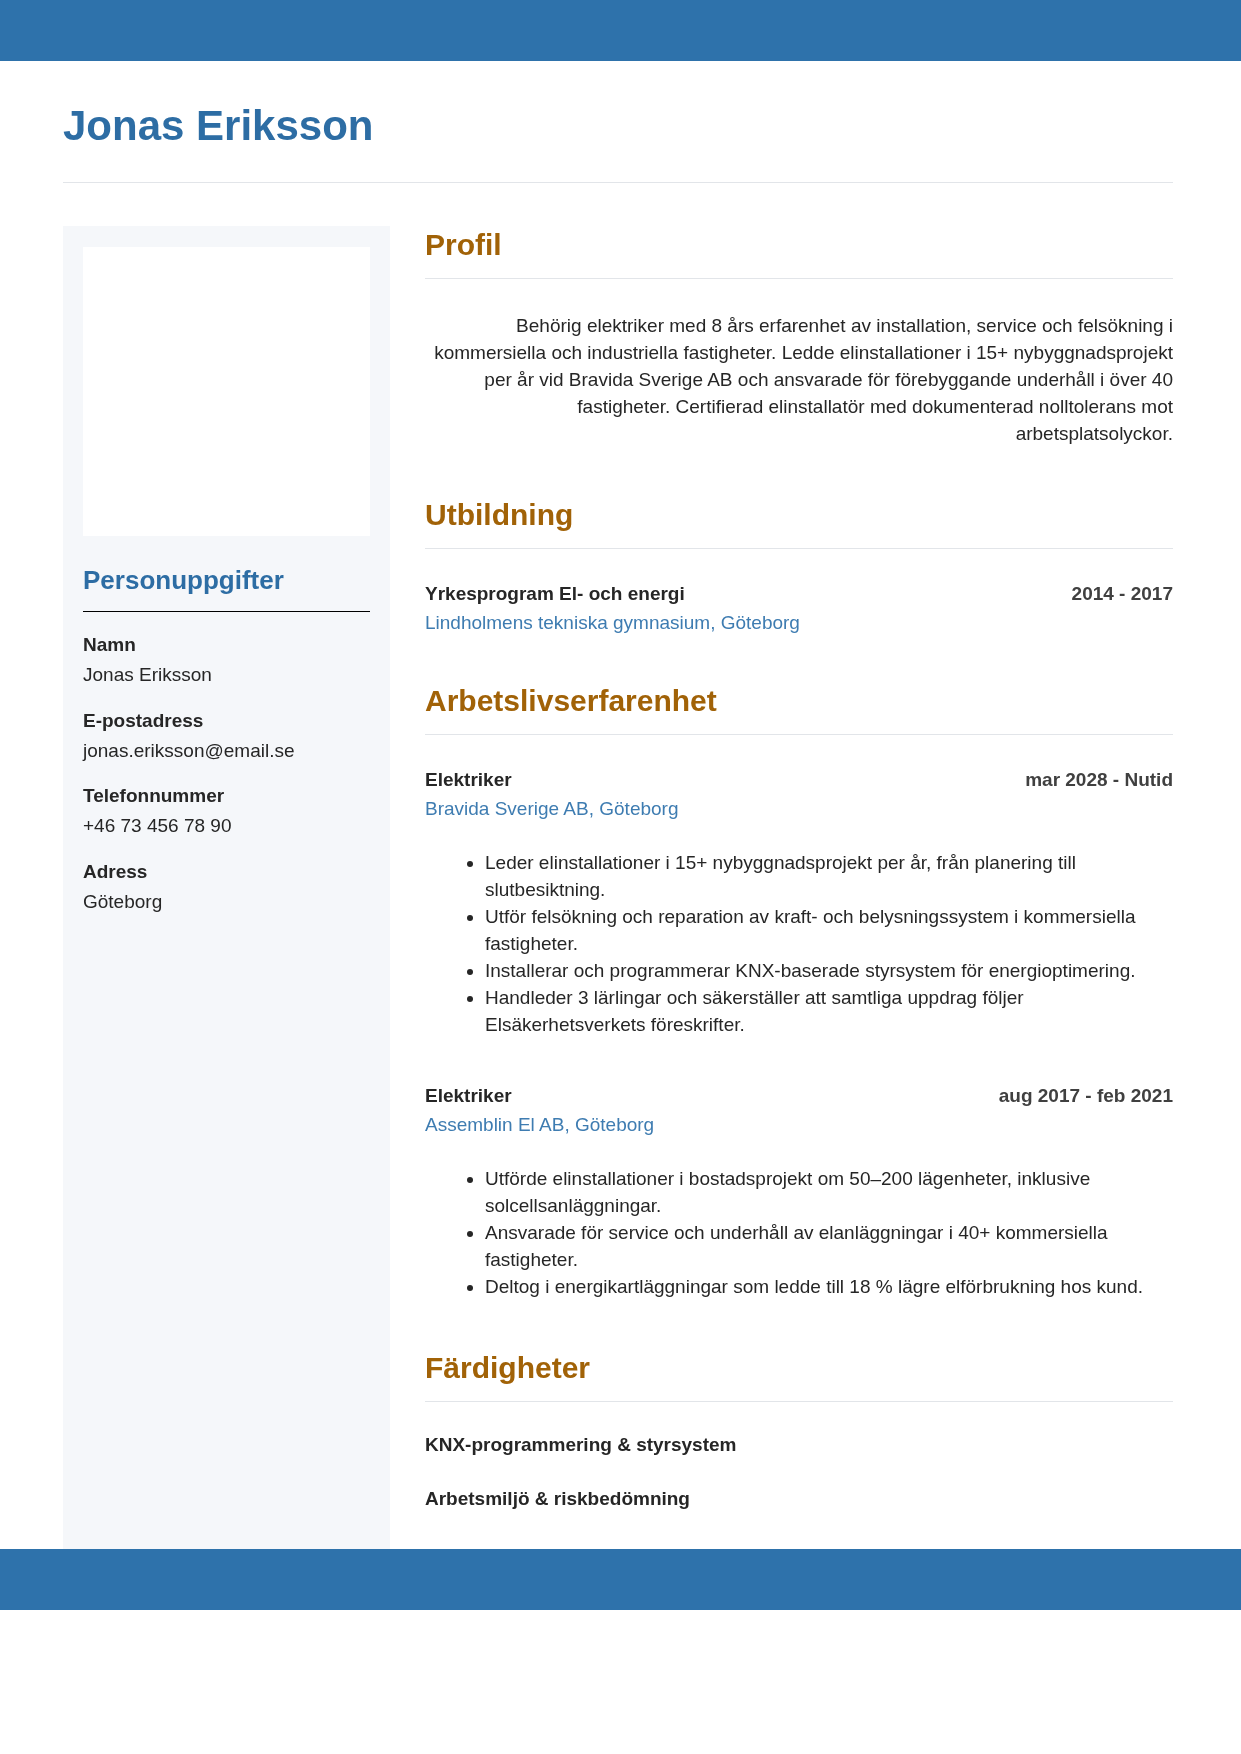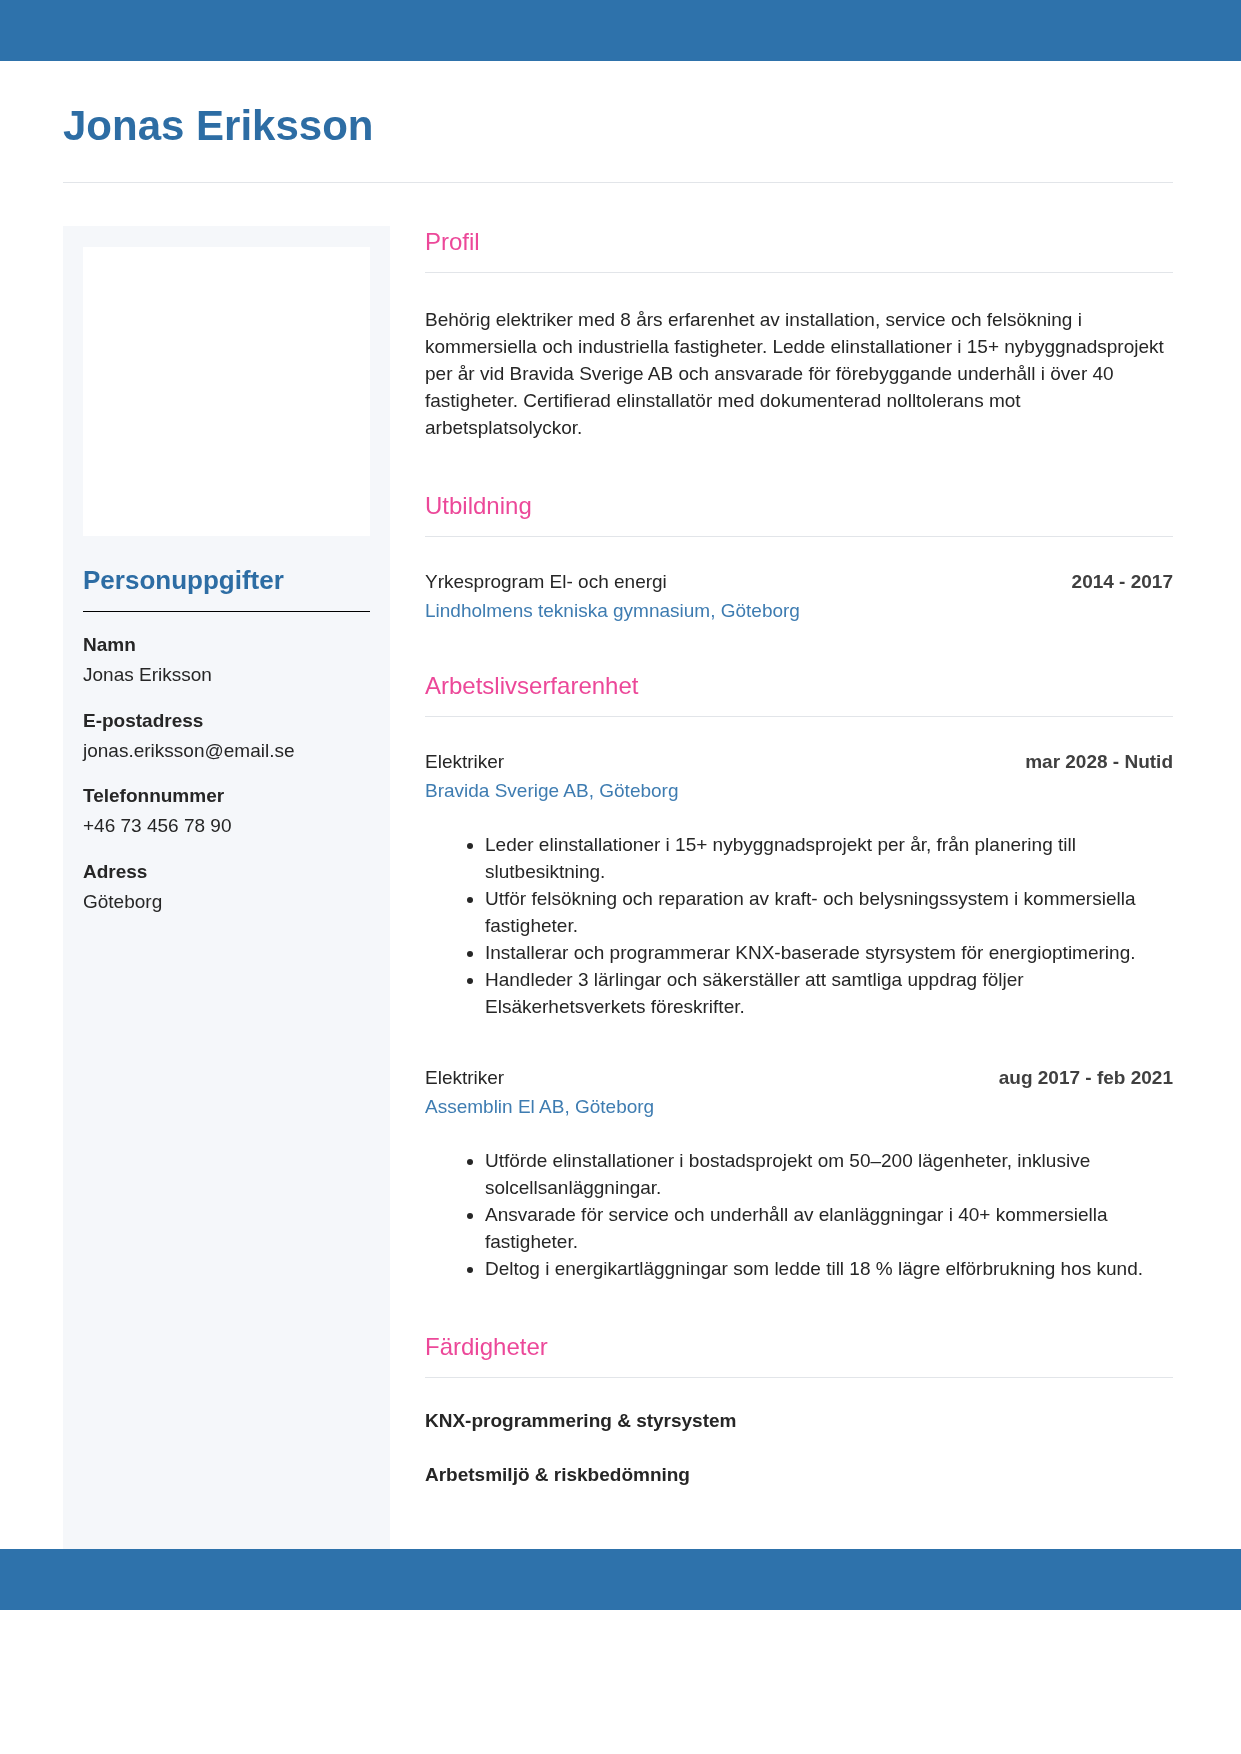--- a/index.html
+++ b/index.html
@@ -54,37 +54,38 @@
     border-bottom: 1px solid #000000;
   }
   .field { margin-top: 22px; font-size: 19px; }
   .field .label { font-weight: bold; }
   .field .value { margin-top: 6px; line-height: 1.35; }
 
   
   .main { flex: 1; margin-left: 35px; min-width: 0; }
   .section h2 {
     margin: 0;
-    font-size: 24px;
-    font-weight: normal;
-    color: #ec4899;
+    font-size: 30px;
+    font-weight: bold;
+    color: #a16207;
     padding-bottom: 16px;
     border-bottom: 1px solid #e2e5e9;
   }
   .section { margin-top: 50px; }
   .section.first { margin-top: 2px; }
   .section .paragraph {
     margin: 34px 0 0 0;
     font-size: 19px;
     line-height: 1.42;
+    text-align: right;
   }
   .entry { margin-top: 34px; }
   .entry + .entry { margin-top: 46px; }
   .entry-head { display: flex; justify-content: space-between; align-items: baseline; }
-  .entry-title { font-size: 19px; font-weight: normal; }
+  .entry-title { font-size: 19px; font-weight: bold; }
   .entry-dates { font-size: 19px; font-weight: bold; color: #404040; white-space: nowrap; }
   .entry-org { margin-top: 7px; font-size: 19px; color: #3e7cb1; }
   .entry ul {
     margin: 30px 0 0 0;
     padding: 0 0 0 60px;
     font-size: 19px;
     line-height: 1.42;
   }
   .entry ul li { margin: 0; }
   .skill { margin-top: 32px; font-size: 19px; font-weight: bold; }

